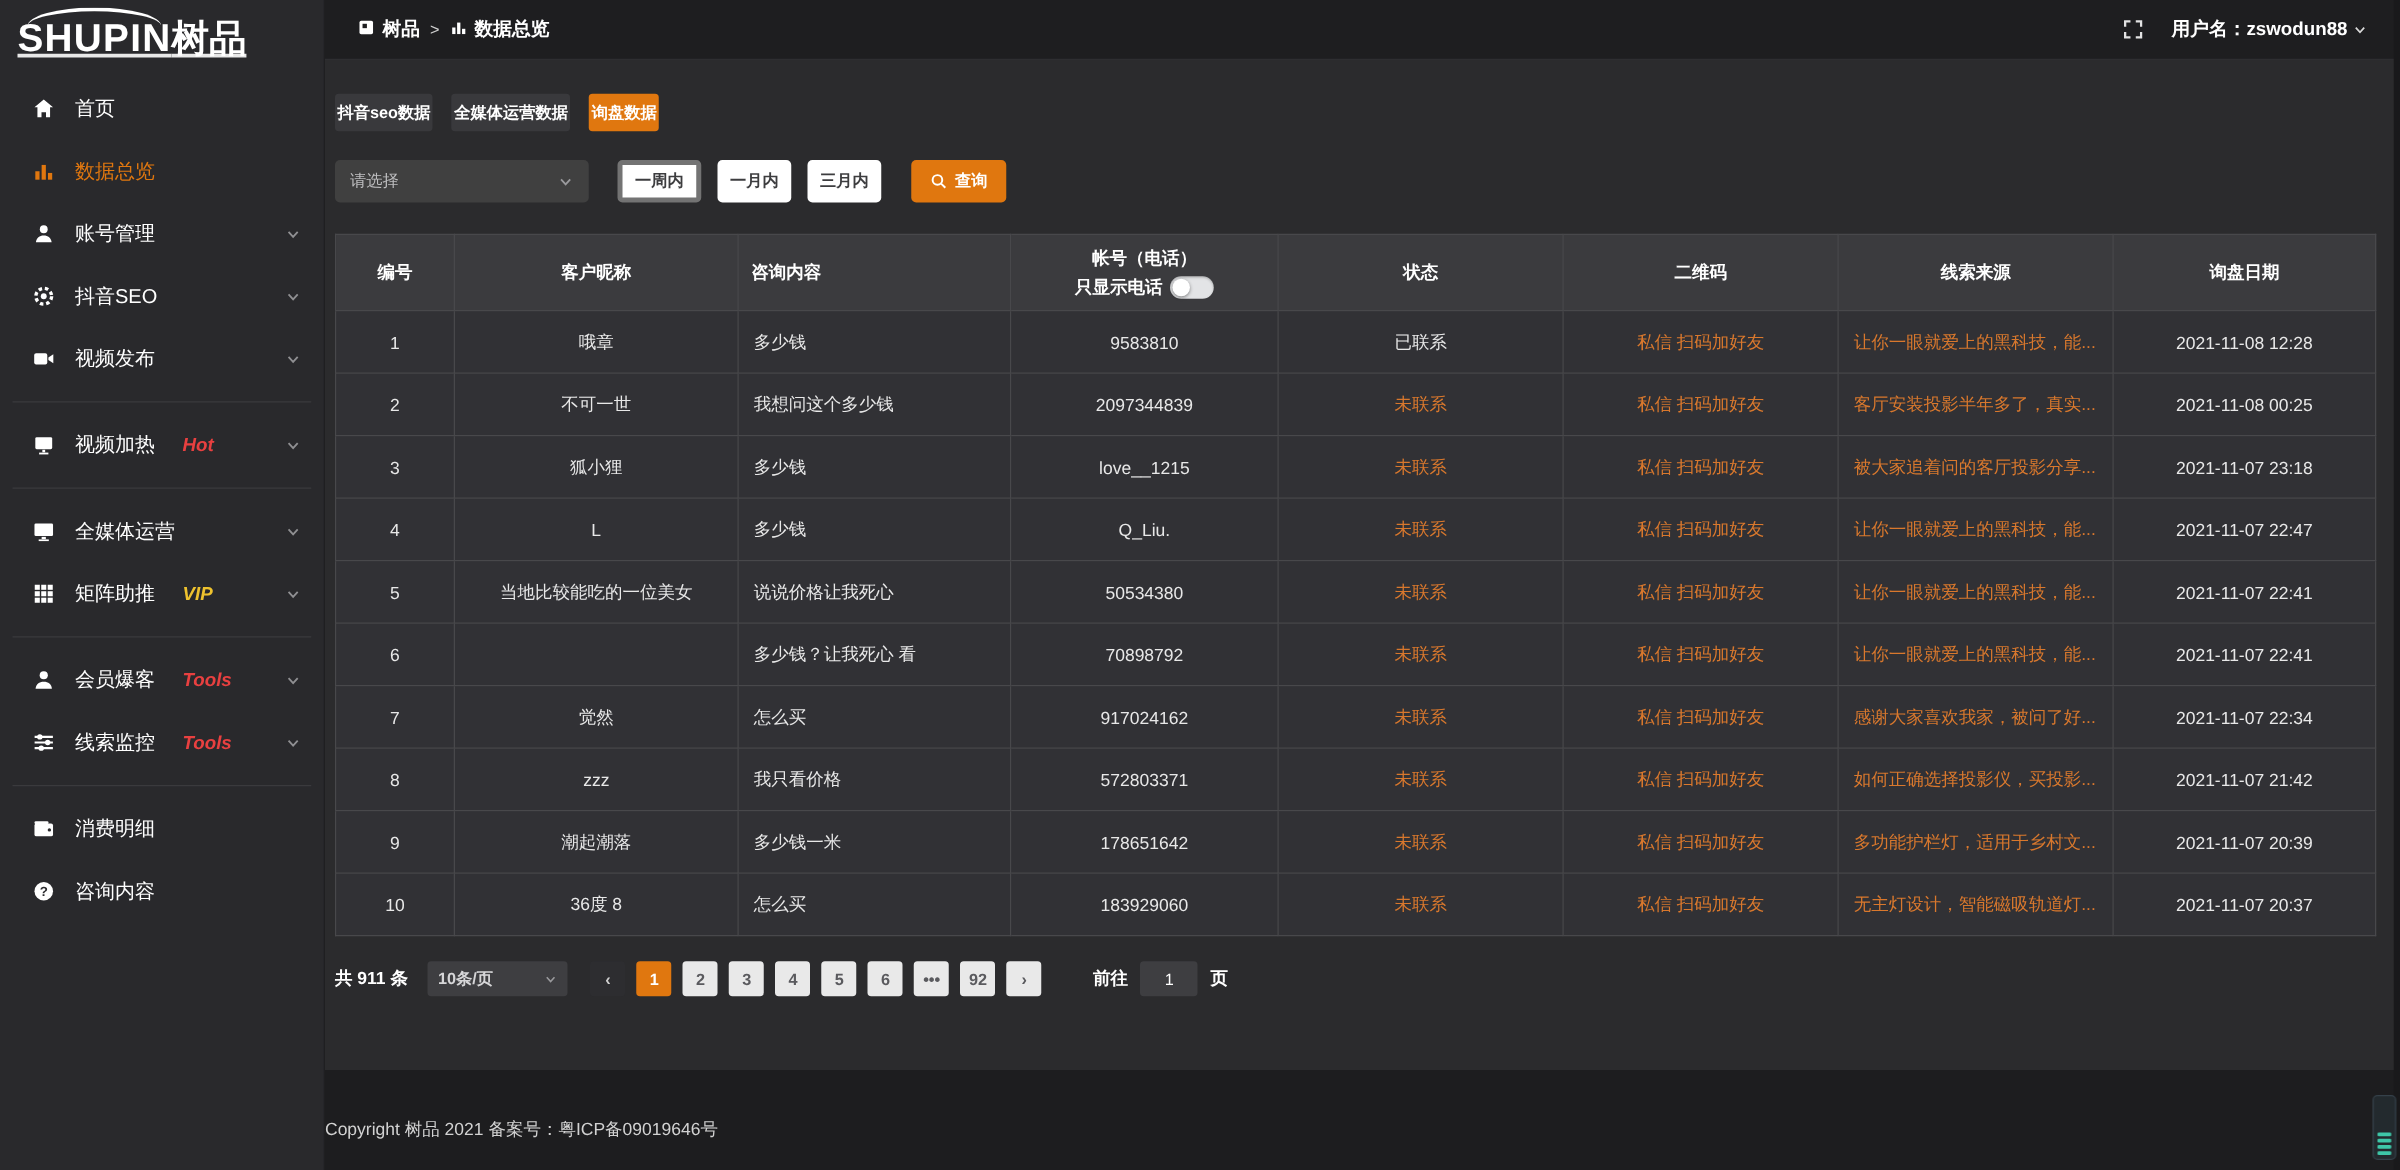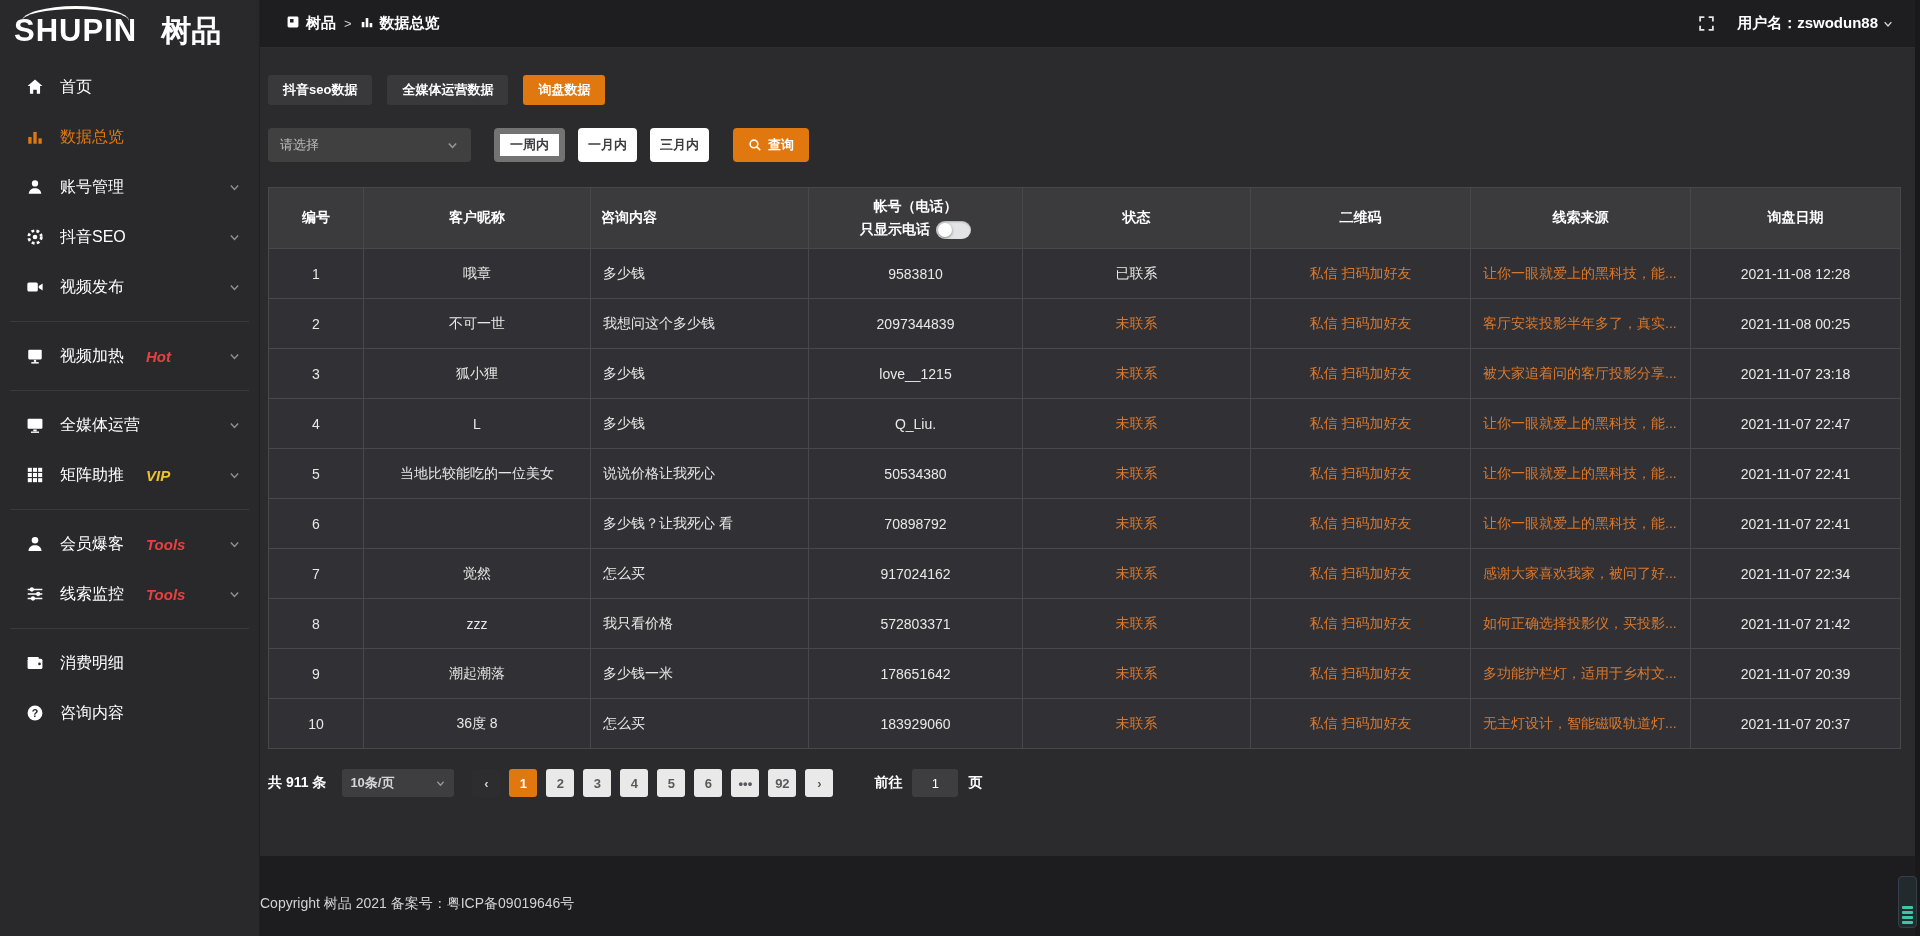--- a/index.html
+++ b/index.html
@@ -2,21 +2,21 @@
 <html><head>
 <meta charset="utf-8">
 <style>
   * { margin:0; padding:0; box-sizing:border-box; }
   html,body { width:1920px; height:936px; overflow:hidden; }
   body { font-family:"Liberation Sans","DejaVu Sans",sans-serif; background:#1c1c1e; color:#e8e8e8; }
   .app { display:flex; width:100%; height:100%; }
 
   
   .sidebar { width:260px; background:#29292c; flex:0 0 260px; border-right:1px solid #1f1f21; }
-  .logo { height:62px; display:flex; align-items:center; padding-left:14px; gap:24px; position:relative; }
+  .logo { height:62px; display:flex; align-items:center; padding-left:14px; gap:0; position:relative;text-decoration:underline; }
   .logo-en { font-size:31px; font-weight:800; letter-spacing:1px; color:#fff; position:relative; }
   .logo-en::before { content:''; position:absolute; left:8px; right:8px; top:-7px; height:12px;
     border-top:3px solid #fff; border-radius:50% 50% 0 0 / 100% 100% 0 0; }
   .logo-cn { font-size:30px; font-weight:800; color:#fff; }
   .menu-item { height:50px; display:flex; align-items:center; padding:0 18px 0 26px; gap:16px;
     font-size:16px; color:#fff; cursor:pointer; }
   .menu-item .mi-icon { width:18px; height:18px; display:flex; color:#fff; flex:0 0 18px; }
   .menu-item .mi-icon svg { width:18px; height:18px; }
   .menu-item.active, .menu-item.active .mi-icon { color:#E0770F; }
   .mi-label { font-weight:500; }
@@ -34,33 +34,33 @@
   .crumb-sep { color:#cfcfcf; margin:0 8px; font-size:13px; font-weight:400; }
   .topbar-right { margin-left:auto; display:flex; align-items:center; gap:22px; }
   .fs-icon { width:17px; height:17px; color:#e3e3e3; display:flex; cursor:pointer; }
   .fs-icon svg { width:17px; height:17px; }
   .user-wrap { display:flex; align-items:center; gap:4px; font-size:15px; font-weight:700; color:#fff; cursor:pointer; }
   .user-wrap svg { width:12px; height:12px; color:#dadada; }
 
   
   .content { flex:1; background:#2b2b2d; padding:27px 20px 0 8px; }
   .tabs { display:flex; gap:15px; }
-  .tab { height:30px; padding:0 15px; background:#39393c; border:none; border-radius:3px;
+  .tab { height:30px; padding:0 2px; background:#39393c; border:none; border-radius:3px;
     color:#fff; font-size:13px; font-weight:700; font-family:inherit; cursor:pointer; }
   .tab.active { background:#E0770F; }
 
   .filters { margin-top:23px; display:flex; align-items:center; }
   .select { width:203px; height:34px; background:#404040; border-radius:4px; display:flex;
     align-items:center; padding:0 12px; font-size:13px; color:#bdbdbf; cursor:pointer; }
   .select .sel-chev { margin-left:auto; display:flex; color:#9a9a9d; }
   .select svg { width:13px; height:13px; }
   .period-group { display:flex; gap:13px; margin-left:23px; }
   .period { height:34px; min-width:56px; padding:0 10px; background:#fff; border:none; border-radius:4px;
     color:#3d3d3f; font-size:13px; font-weight:700; font-family:inherit; cursor:pointer; }
-  .period.active { border:6px solid #737373; }
+  .period.active { border:4px solid #737373; }
   .query-btn { margin-left:24px; height:34px; padding:0 15px; background:#E0770F; border:none; border-radius:4px;
     color:#fff; font-size:13px; font-weight:700; font-family:inherit; display:flex; align-items:center; gap:6px; cursor:pointer; }
   .query-btn svg { width:14px; height:14px; }
 
   
   table { width:100%; margin-top:25px; border-collapse:collapse; table-layout:fixed; }
   th, td { border:1px solid #48484b; }
   thead th { background:#3b3b3e; height:61px; font-size:14px; font-weight:700; color:#fff; padding:0 10px; }
   thead th.al { text-align:left; }
   td { background:#313135; height:50px; font-size:14px; color:#e8e8e8; text-align:center;

